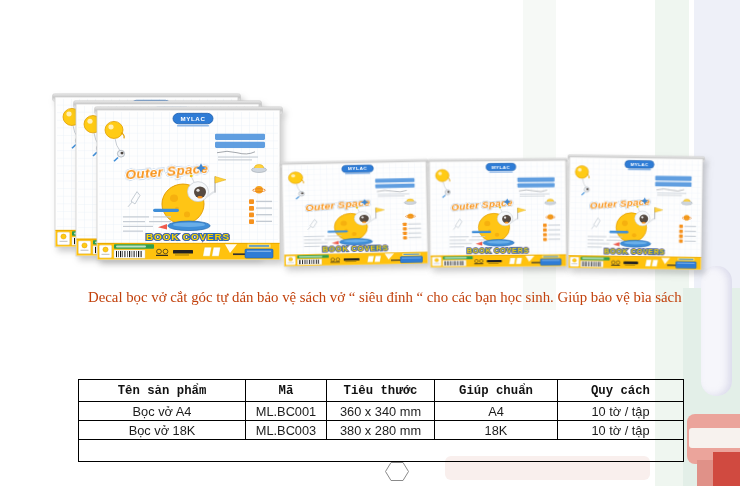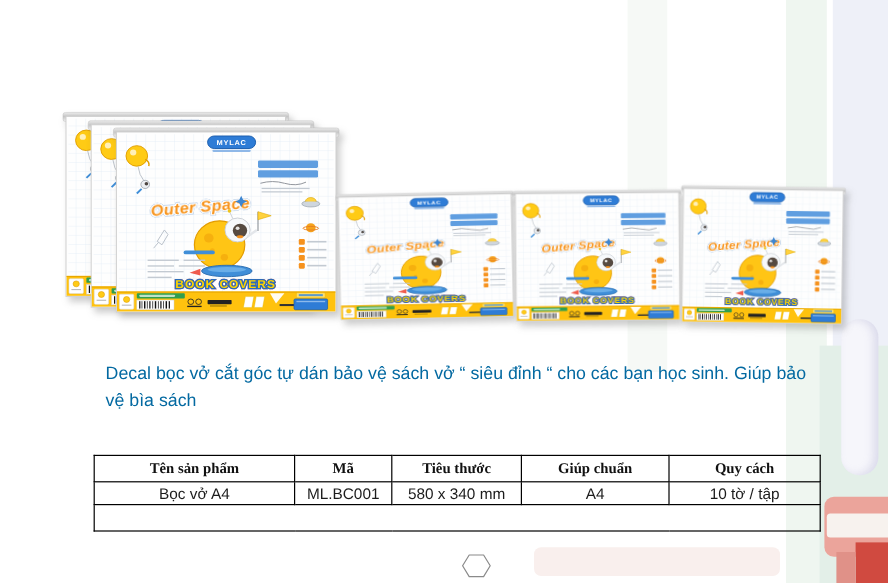--- a/index.html
+++ b/index.html
@@ -35,27 +35,27 @@
   .t-brand{font-family:"Liberation Sans","DejaVu Sans",sans-serif;font-size:6.2px;font-weight:bold;
            fill:#ffffff;letter-spacing:.6px;}
   .t-outer{font-family:"Liberation Sans","DejaVu Sans",sans-serif;font-size:13.5px;font-weight:bold;
            font-style:italic;fill:#f7941d;stroke:#ffffff;stroke-width:2.6px;paint-order:stroke;
            letter-spacing:.3px;filter:drop-shadow(.8px .8px 0 #2b6cb8);}
   .t-covers{font-family:"Liberation Sans","DejaVu Sans",sans-serif;font-size:10px;font-weight:800;
             fill:#ffd200;stroke:#2b6cb8;stroke-width:2.2px;paint-order:stroke;letter-spacing:.8px;
             filter:drop-shadow(.6px .8px 0 #e8534a);}
 
   
-  .description{left:88px;top:302px;width:600px;font-family:Liberation Sans, sans-serif;
-               font-size:14.8px;line-height:21.5px;color:#0369a1;}
+  .description{left:88px;top:287px;width:600px;font-family:Liberation Serif, serif;
+               font-size:14.8px;line-height:21.5px;color:#c2410c;}
 
   
   .spec-table{left:78px;top:379px;border-collapse:collapse;table-layout:fixed;background:transparent;}
   .spec-table th,.spec-table td{border:1px solid #000;text-align:center;padding:0;overflow:hidden;}
-  .spec-table th{height:21px;font-family:Liberation Serif, serif;
+  .spec-table th{height:21px;font-family:Liberation Mono, monospace;
                  font-size:12.3px;font-weight:bold;color:#111;}
   .spec-table td{height:18px;font-family:Liberation Sans, sans-serif;
                  font-size:12.8px;color:#1c1c1c;}
   .spec-table td.spacer-cell{height:21px;}
   .hex-handle{left:384px;top:461px;width:26px;height:21px;}
 </style>
 </head>
 <body>
 
 <div class="page">
@@ -264,22 +264,29 @@
         <th>Mã</th>
         <th>Tiêu thước</th>
         <th>Giúp chuẩn</th>
         <th>Quy cách</th>
       </tr>
     </thead>
     <tbody>
       <tr>
         <td>Bọc vở A4</td>
         <td>ML.BC001</td>
-        <td>580 x 340 mm</td>
+        <td>360 x 340 mm</td>
         <td>A4</td>
+        <td>10 tờ / tập</td>
+      </tr>
+      <tr>
+        <td>Bọc vở 18K</td>
+        <td>ML.BC003</td>
+        <td>380 x 280 mm</td>
+        <td>18K</td>
         <td>10 tờ / tập</td>
       </tr>
       <tr>
         <td class="spacer-cell" colspan="5"></td>
       </tr>
     </tbody>
   </table>
 
   <svg class="abs hex-handle" viewBox="0 0 26 21">
     <polygon points="7,1.5 19,1.5 24.5,10.5 19,19.5 7,19.5 1.5,10.5" fill="#ffffff" stroke="#8a8a8a" stroke-width="1" stroke-linejoin="round"></polygon>

